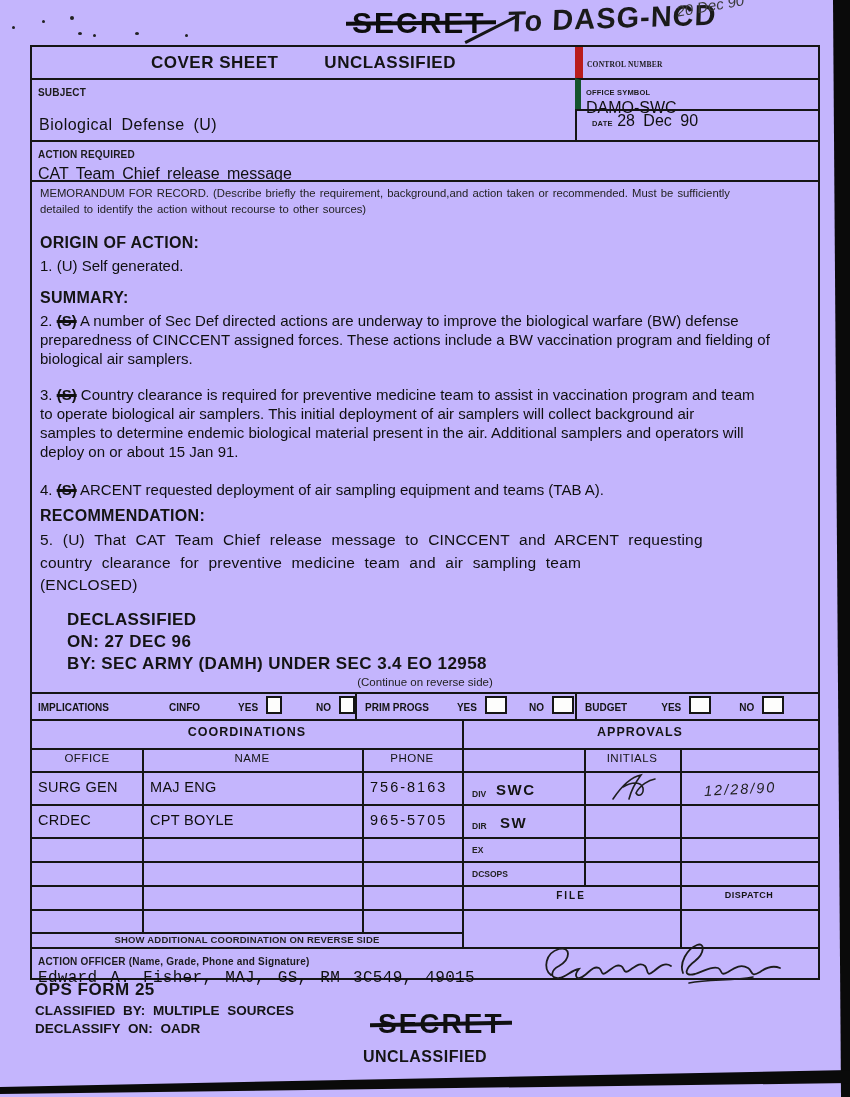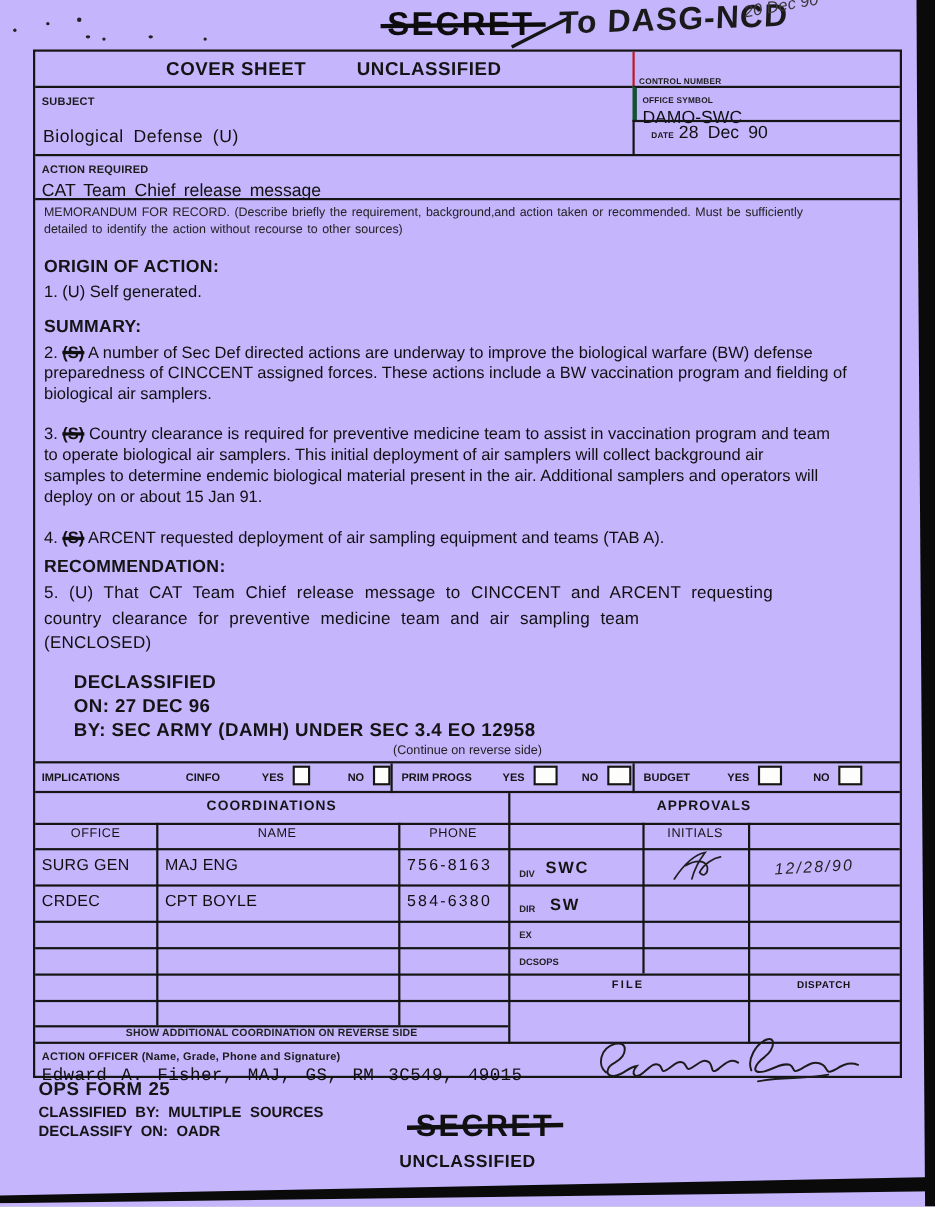--- a/index.html
+++ b/index.html
@@ -21,26 +21,26 @@
              clip-path:polygon(0 1087px,856px 1070px,856px 1083px,0 1094px);background:#0a0a0a;}
   
   .form{left:30px;top:45px;width:786px;height:931px;border:2px solid #151515;}
   .hline{position:absolute;background:#151515;height:2px;}
   .vline{position:absolute;background:#151515;width:2px;}
   .lbl{font-size:10px;font-weight:bold;letter-spacing:.2px;color:#1b1b1b;}
   .val{font-size:16px;color:#101010;}
   
   .hdr-row{left:0;top:0;width:543px;height:31px;display:flex;align-items:center;justify-content:center;gap:46px;}
   .hdr-row .big{font-size:17px;font-weight:bold;letter-spacing:.5px;}
-  .ctrl-box{left:543px;top:0;width:243px;height:31px;border-left:2px solid #b91c1c;padding:16px 4px;box-sizing:border-box;}
+  .ctrl-box{left:543px;top:0;width:243px;height:31px;border-left:8px solid #b91c1c;padding:6px 4px;box-sizing:border-box;font-family:Liberation Serif, serif;}
   .ctrl-box .lbl{font-size:7.5px;}
   
   .subj{left:0;top:31px;width:543px;height:62px;border-top:2px solid #151515;padding:2px 6px;box-sizing:border-box;}
   .subj .val{position:absolute;left:7px;top:36px;letter-spacing:.5px;word-spacing:4px;}
-  .osym{left:543px;top:31px;width:243px;height:31px;border-top:2px solid #151515;border-left:4px solid #14532d;padding:1px 5px;box-sizing:border-box;}
+  .osym{left:543px;top:31px;width:243px;height:31px;border-top:2px solid #151515;border-left:6px solid #14532d;padding:1px 5px;box-sizing:border-box;}
   .osym .lbl{font-size:7.5px;}
   .osym .val{display:block;margin-top:0;}
   .dbox{left:543px;top:62px;width:243px;height:31px;border-top:2px solid #151515;border-left:2px solid #151515;padding:1px 15px;box-sizing:border-box;}
   .dbox .lbl{font-size:7.5px;}
   .dbox .val{word-spacing:4px;}
   
   .areq{left:0;top:93px;width:786px;height:40px;border-top:2px solid #151515;padding:2px 6px;box-sizing:border-box;}
   .areq .val{display:block;margin-top:3px;word-spacing:3px;}
   
   .mfr{left:0;top:133px;width:786px;height:40px;border-top:2px solid #151515;padding:3px 8px;box-sizing:border-box;
@@ -205,21 +205,21 @@
       <div class="colh" style="left:110px;width:220px">NAME</div>
       <div class="colh" style="left:330px;width:100px">PHONE</div>
       <div class="colh" style="left:552px;width:96px">INITIALS</div>
 
       <div class="cellv" style="left:6px;top:58px">SURG GEN</div>
       <div class="cellv" style="left:118px;top:58px">MAJ ENG</div>
       <div class="cellv" style="left:338px;top:58px;letter-spacing:2px">756-8163</div>
 
       <div class="cellv" style="left:6px;top:91px">CRDEC</div>
       <div class="cellv" style="left:118px;top:91px">CPT BOYLE</div>
-      <div class="cellv" style="left:338px;top:91px;letter-spacing:2px">584-6380</div>
+      <div class="cellv" style="left:338px;top:91px;letter-spacing:2px">965-5705</div>
 
       <div class="aprow-lbl" style="left:440px;top:68px">DIV</div>
       <div class="aprow-off" style="left:464px;top:60px">SWC</div>
       <svg class="abs" style="left:575px;top:52px" width="52" height="30" viewBox="0 0 52 30">
         <path d="M6 26 C14 14 24 4 34 2 C28 10 24 18 22 26 M16 14 C26 8 34 9 36 15 C37 21 32 25 29 20 C33 12 42 7 48 6" fill="none" stroke="#1f1f1f" stroke-width="1.6" stroke-linecap="round"></path>
       </svg>
       <div class="cellv hand" style="left:672px;top:60px;transform:rotate(-3deg);letter-spacing:2px">12/28/90</div>
 
       <div class="aprow-lbl" style="left:440px;top:100px">DIR</div>
       <div class="aprow-off" style="left:468px;top:93px">SW</div>

